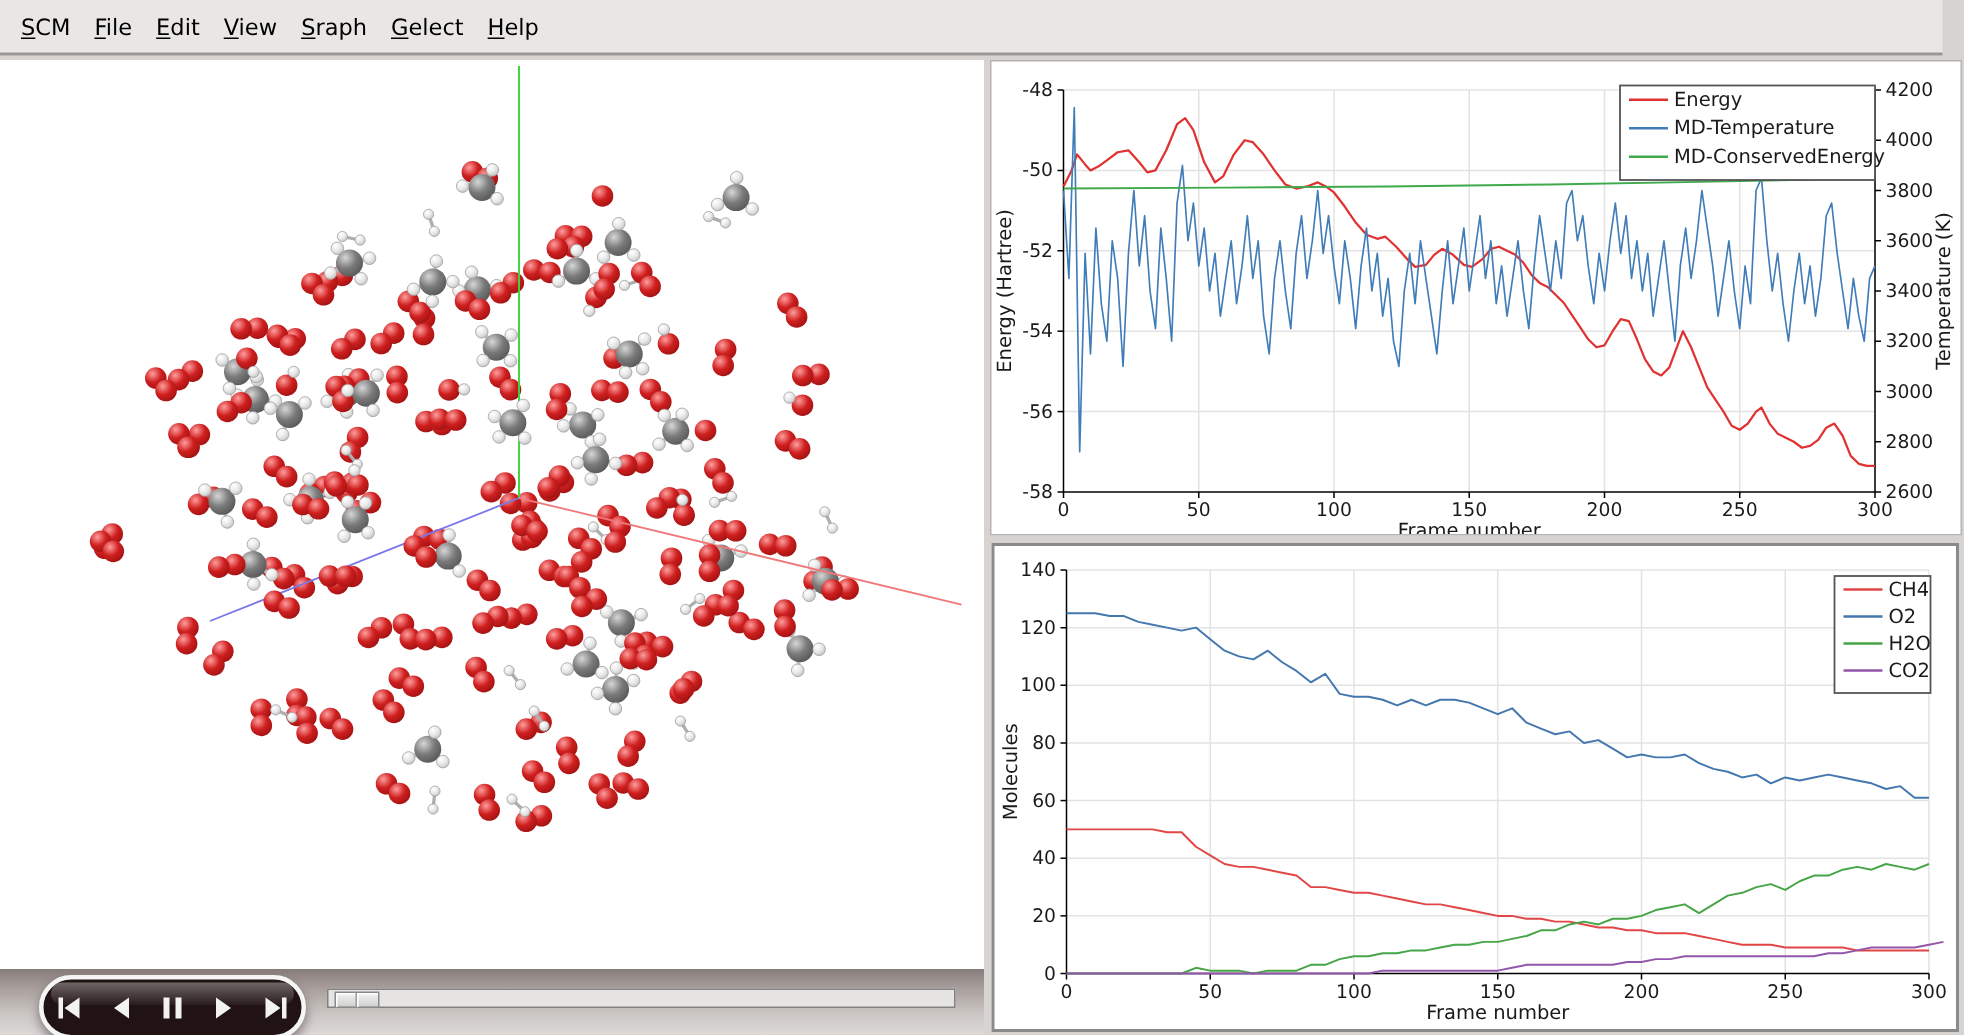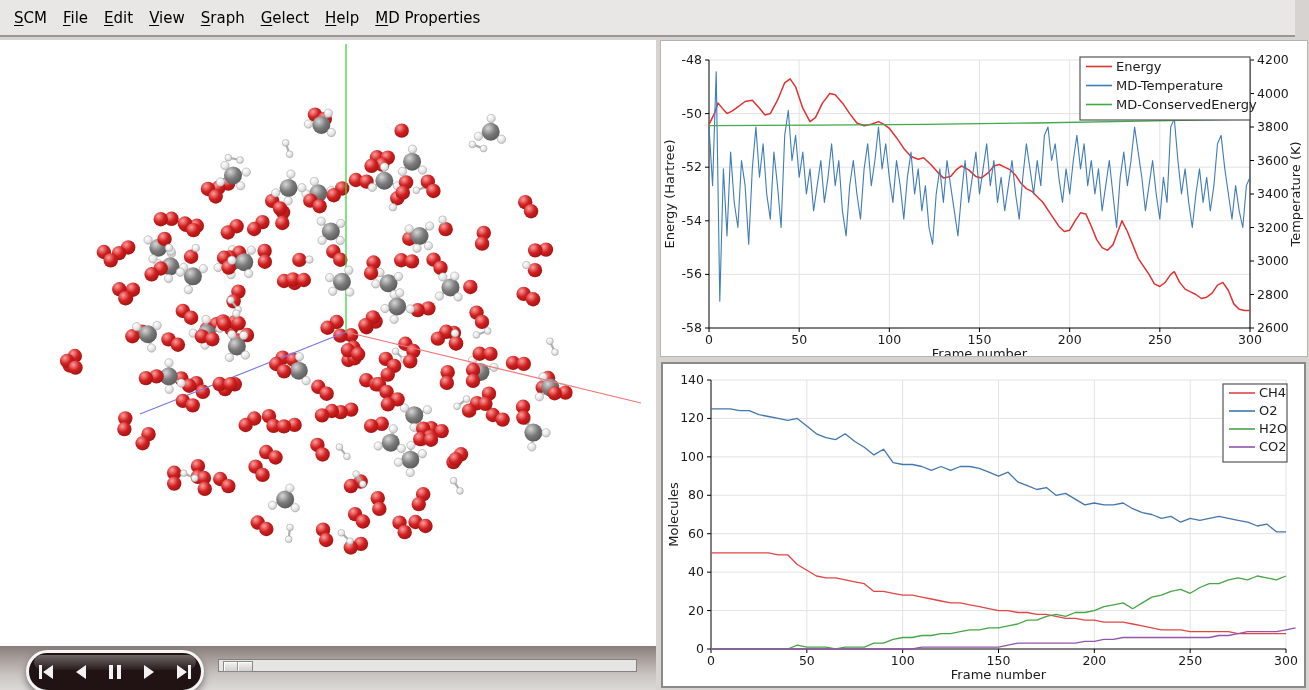--- a/index.html
+++ b/index.html
@@ -66,21 +66,20 @@
 <body>
 
 <div class="menubar">
   <div class="menu-item"><span class="accel">S</span><span>CM</span></div>
   <div class="menu-item"><span class="accel">F</span><span>ile</span></div>
   <div class="menu-item"><span class="accel">E</span><span>dit</span></div>
   <div class="menu-item"><span class="accel">V</span><span>iew</span></div>
   <div class="menu-item"><span class="accel">S</span><span>raph</span></div>
   <div class="menu-item"><span class="accel">G</span><span>elect</span></div>
   <div class="menu-item"><span class="accel">H</span><span>elp</span></div>
-  <div class="menu-item"><span class="accel">M</span><span>D Properties</span></div>
 </div>
 
 <div class="viewport">
   <svg id="scene" width="656" height="606">
       <defs>
         <radialGradient id="gO" cx="0.35" cy="0.3" r="0.9">
           <stop offset="0%" stop-color="#ff9d9d"></stop>
           <stop offset="45%" stop-color="#cf1f1f"></stop>
           <stop offset="100%" stop-color="#8f0d0d"></stop>
         </radialGradient>

